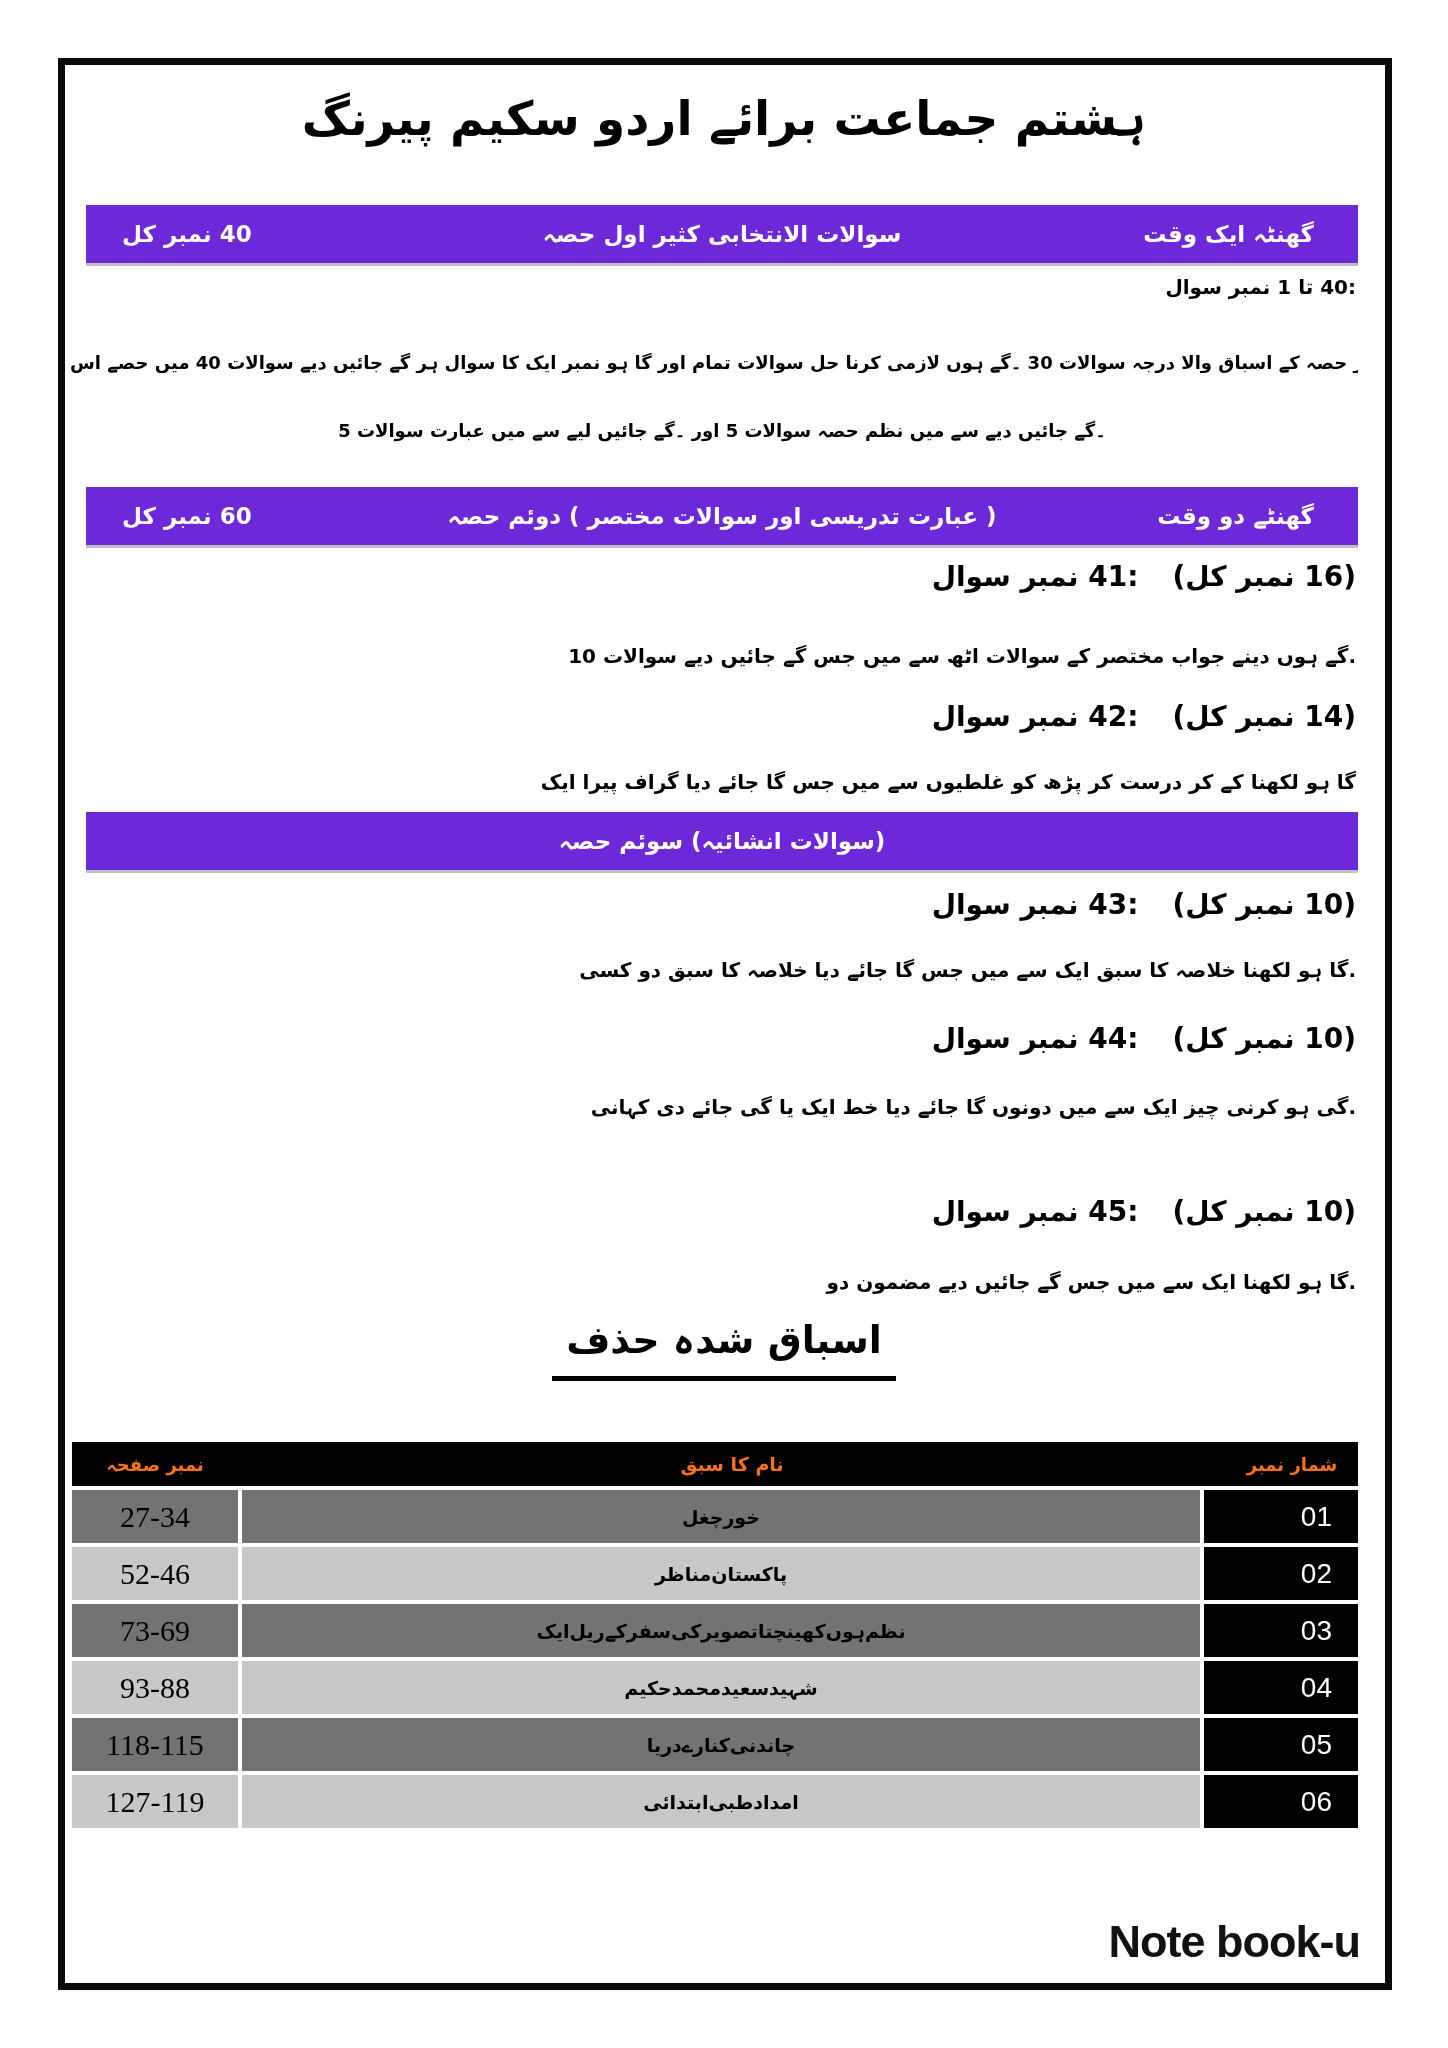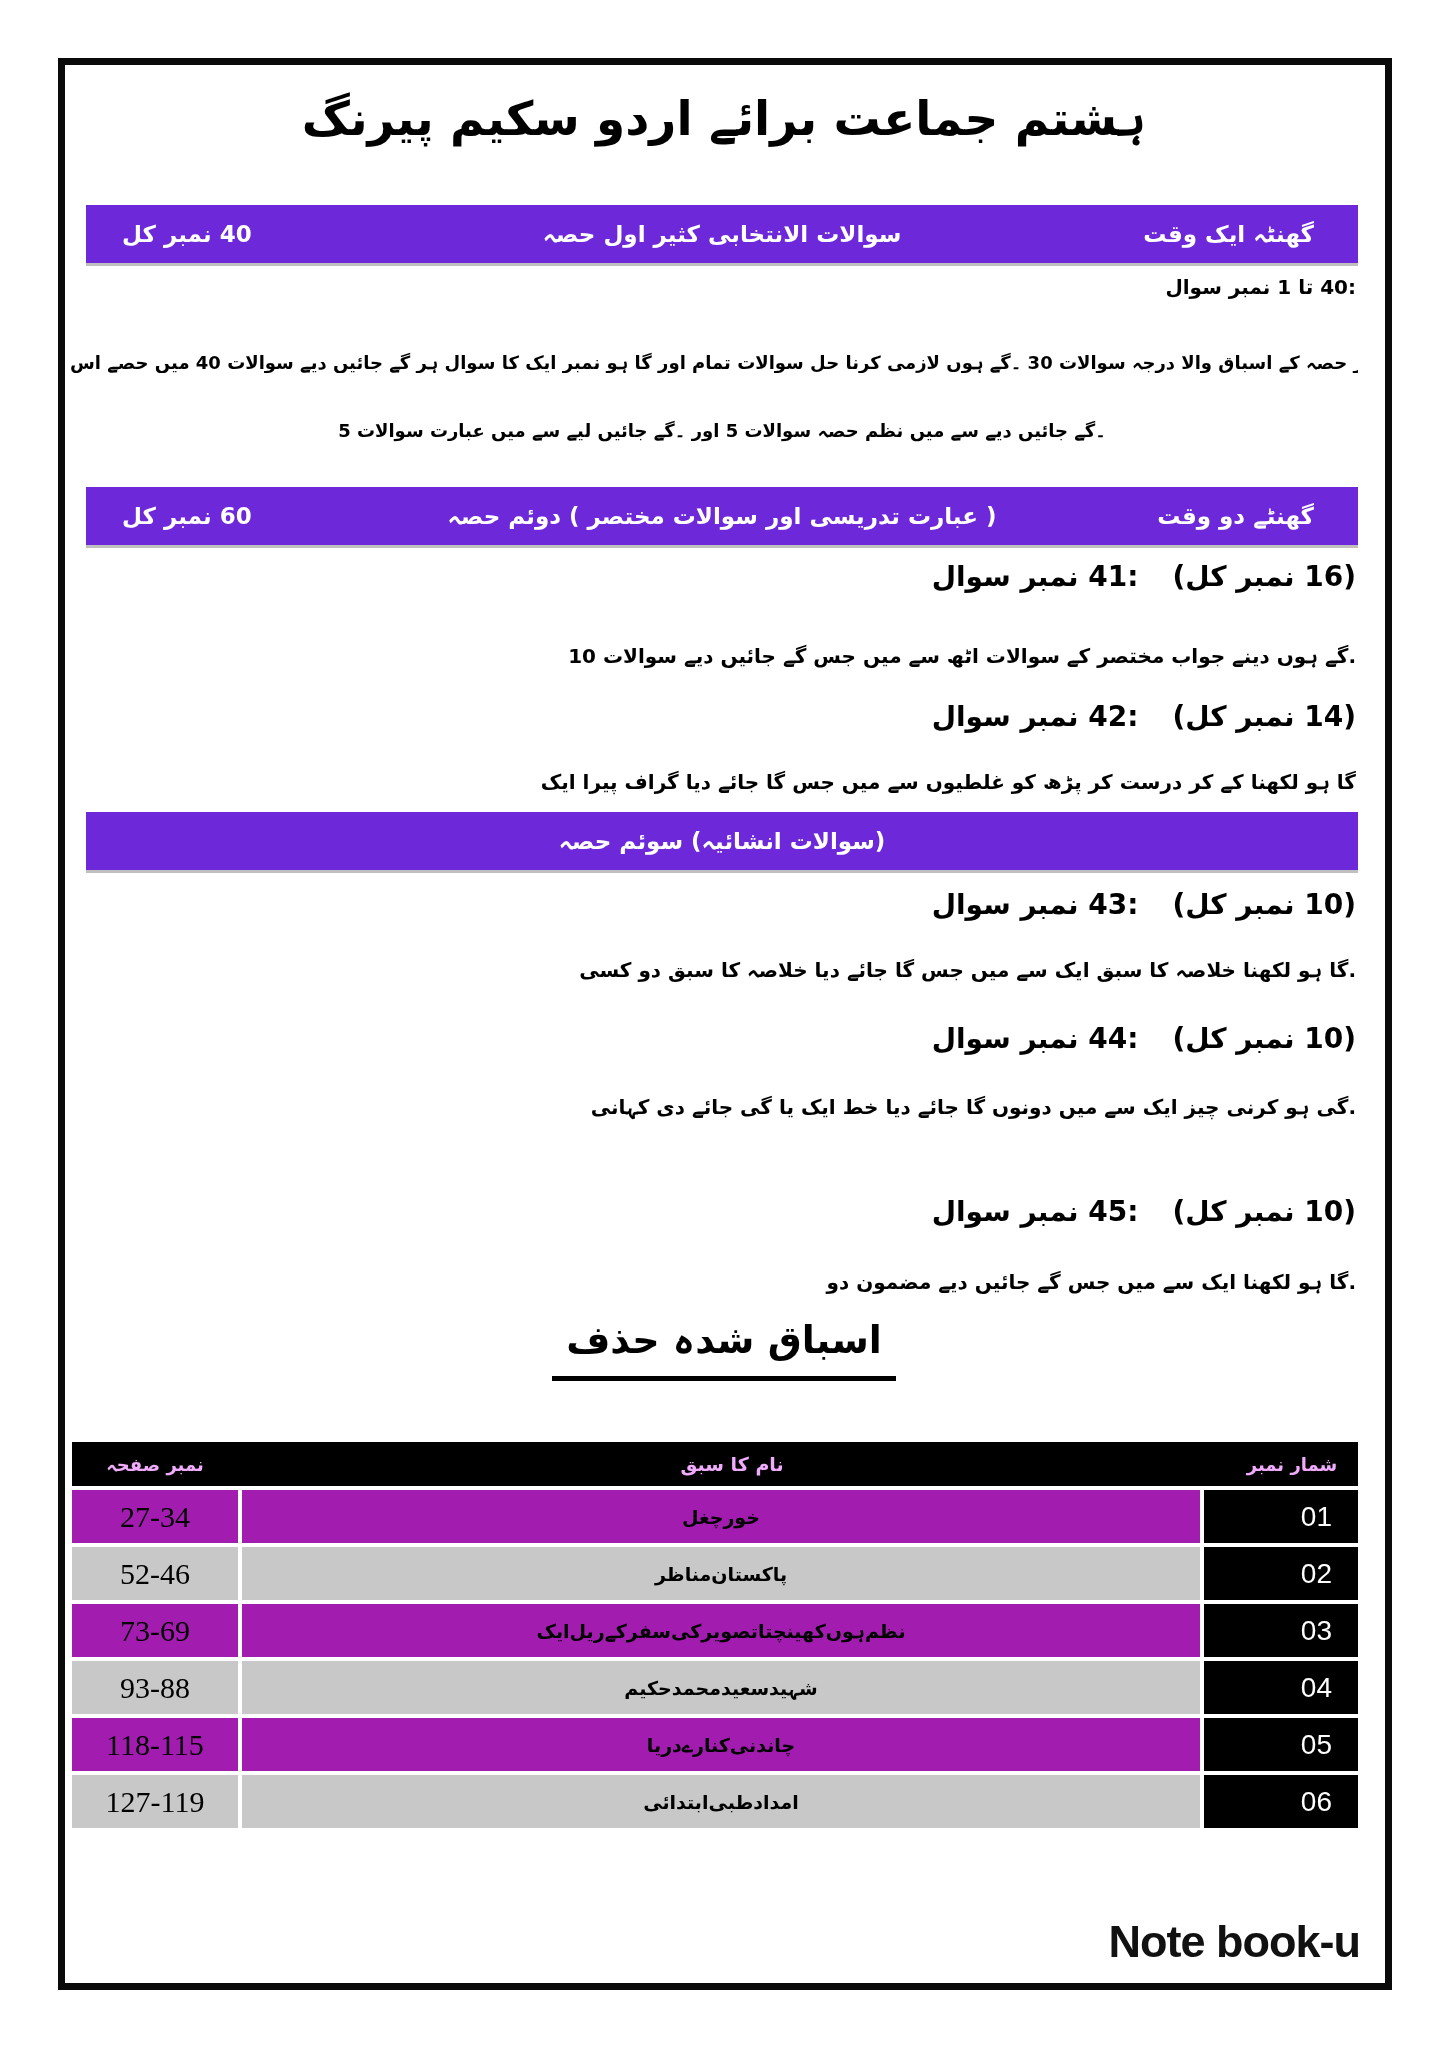--- a/index.html
+++ b/index.html
@@ -18,32 +18,32 @@
   .bar span{white-space:nowrap;z-index:1;}
   .qhead{font-size:28px;white-space:nowrap;}
   .qrow{position:absolute;right:92px;display:flex;gap:34px;align-items:baseline;}
   .rightline{position:absolute;right:92px;font-size:20px;white-space:nowrap;text-align:right;}
   .parawrap{position:absolute;left:70px;right:90px;overflow:hidden;text-align:right;}
   .para{font-size:18px;white-space:nowrap;}
   .centerline{position:absolute;left:86px;width:1272px;text-align:center;font-size:18px;white-space:nowrap;}
   .delwrap{position:absolute;left:0;right:0;top:1318px;text-align:center;}
   .delheading{display:inline-block;font-size:38px;border-bottom:5px solid #000;padding:0 14px 14px 14px;}
   
-  .thead{position:absolute;left:72px;top:1442px;width:1286px;height:44px;background:#000;color:#f0abfc;
+  .thead{position:absolute;left:72px;top:1442px;width:1286px;height:44px;background:#000;color:#f97316;
          display:flex;align-items:center;box-sizing:border-box;}
   .thead .h-pages{width:166px;text-align:center;font-size:18px;}
   .thead .h-name{flex:1;text-align:center;font-size:19px;}
   .thead .h-serial{width:132px;text-align:center;font-size:18px;white-space:nowrap;}
   .trow{position:absolute;left:72px;width:1286px;height:53px;display:flex;}
   .cell-pages{width:166px;margin-right:4px;display:flex;align-items:center;justify-content:center;
               font-family:"Liberation Serif",serif;font-size:30px;}
   .cell-name{flex:1;margin-right:4px;display:flex;align-items:center;justify-content:center;font-size:19px;}
   .cell-serial{width:154px;background:#000;color:#fff;display:flex;align-items:center;justify-content:flex-end;
                padding-right:26px;box-sizing:border-box;font-family:Liberation Sans, sans-serif;font-size:28px;}
-  .row-dark .cell-pages,.row-dark .cell-name{background:#a21caf;}
+  .row-dark .cell-pages,.row-dark .cell-name{background:#737373;}
   .row-light .cell-pages,.row-light .cell-name{background:#c8c8c8;}
   .footer{position:absolute;right:88px;top:1916px;font-family:"Liberation Sans",sans-serif;
           font-weight:700;font-size:45px;letter-spacing:-1px;color:#111;}
 </style>
 </head>
 <body>
 
 <div class="page">
 
   <div class="frame"></div>

